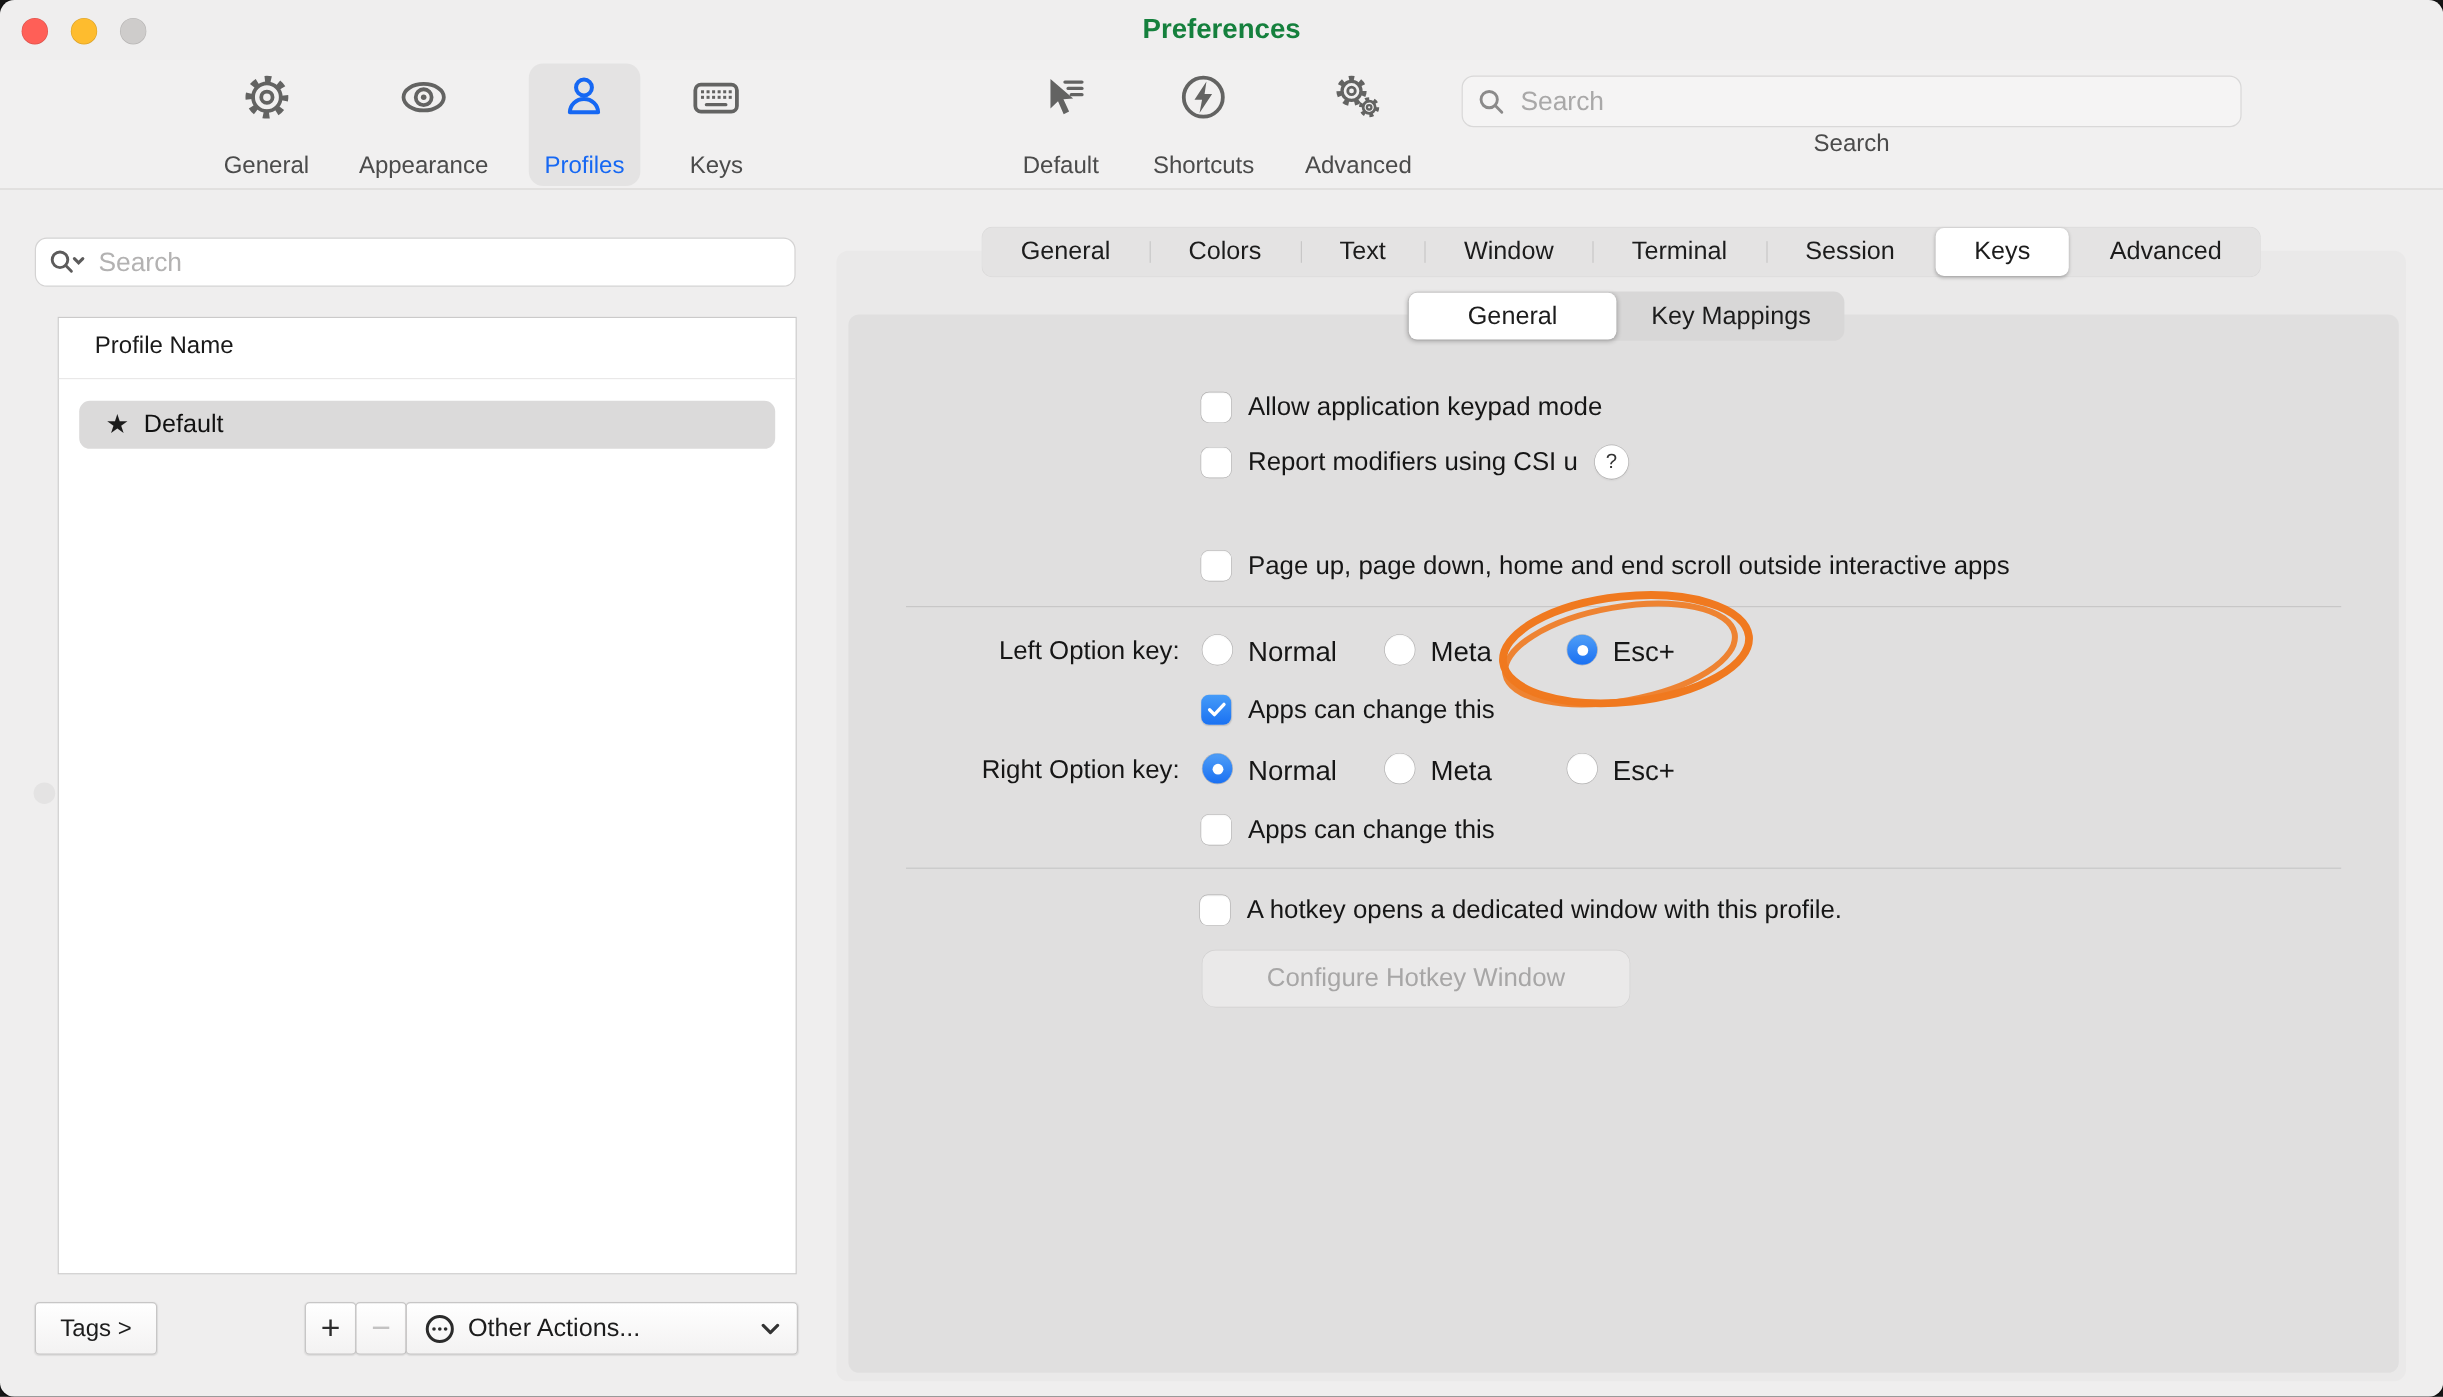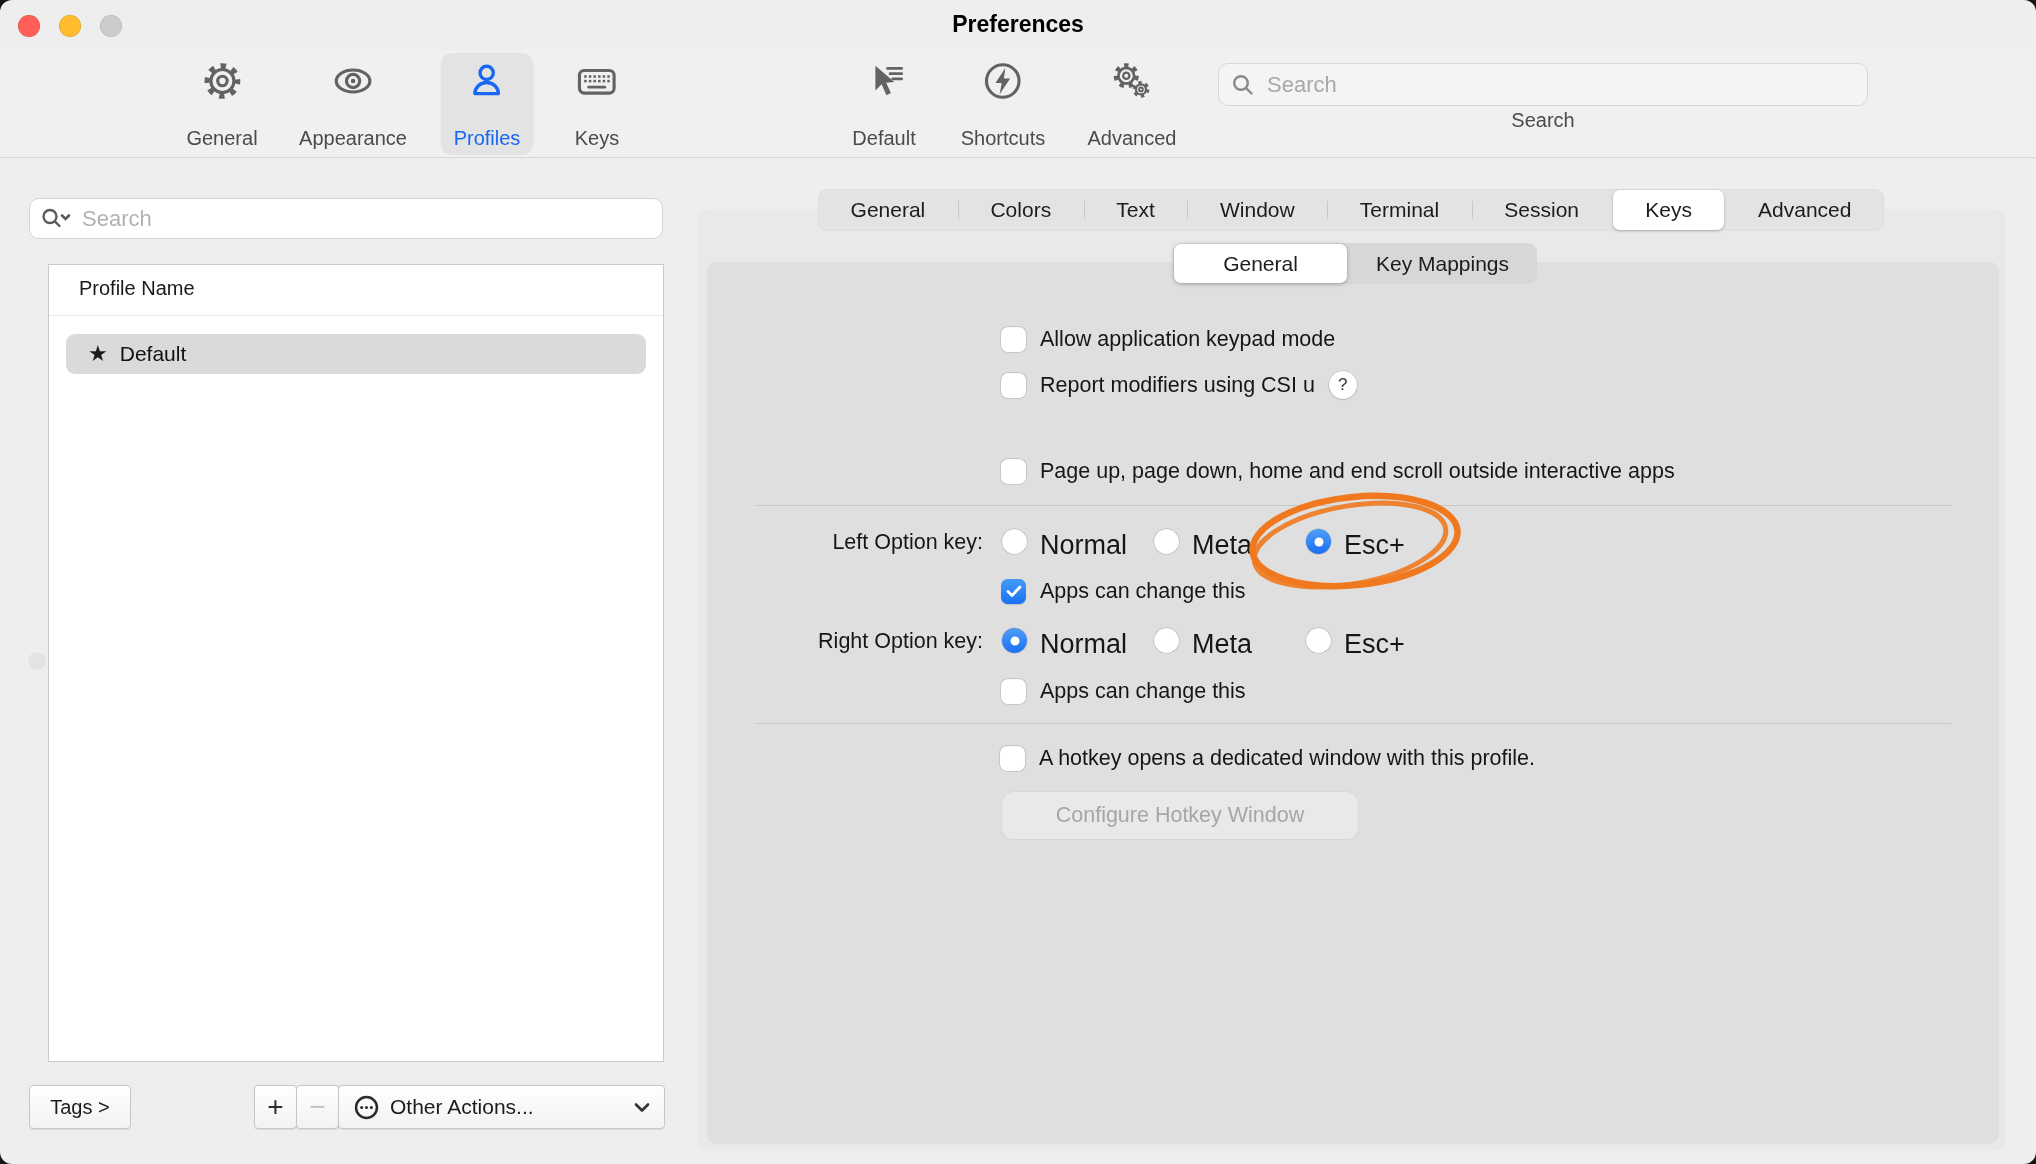--- a/index.html
+++ b/index.html
@@ -1,20 +1,20 @@
 <!DOCTYPE html>
 <html><head>
 <meta charset="utf-8">
 <style>
   html,body{margin:0;padding:0;}
   body{background:#161616;font-family:"Liberation Sans",sans-serif;-webkit-font-smoothing:antialiased;}
   .window{position:relative;width:2036px;height:1164px;background:#efeeee;border-radius:12px;overflow:hidden;box-shadow:0 0 0 1px rgba(0,0,0,.35);}
   
   .titlebar{position:absolute;left:0;top:0;width:100%;height:50px;}
-  .title{position:absolute;left:0;top:11px;width:100%;text-align:center;font-size:23px;font-weight:700;color:#000000;}
+  .title{position:absolute;left:0;top:11px;width:100%;text-align:center;font-size:23px;font-weight:700;color:#15803d;}
   .light{position:absolute;top:15px;width:22px;height:22px;border-radius:50%;}
   .light.red{left:18px;background:#ff5f57;box-shadow:inset 0 0 0 .5px rgba(0,0,0,.15);}
   .light.yellow{left:59px;background:#febc2e;box-shadow:inset 0 0 0 .5px rgba(0,0,0,.15);}
   .light.gray{left:100px;background:#cecccb;box-shadow:inset 0 0 0 .5px rgba(0,0,0,.12);}
   
   .toolbar{position:absolute;left:0;top:50px;width:100%;height:107px;border-bottom:1px solid #d7d6d5;background:#f1f0f0;}
   .tb-item{position:absolute;top:3px;height:92px;display:flex;flex-direction:column;align-items:center;justify-content:space-between;transform:translateX(-50%);padding:5px 13px;border-radius:12px;cursor:default;}
   .tb-item .tb-label{font-size:20px;color:#4b4b4b;white-space:nowrap;}
   .tb-item svg{display:block;}
   .tb-icon{color:#636362;height:46px;display:flex;align-items:center;}
@@ -58,21 +58,21 @@
   .cb{width:25px;height:25px;box-sizing:border-box;border-radius:6.5px;background:#fff;box-shadow:0 0 0 .5px rgba(0,0,0,.22),inset 0 1px 1px rgba(0,0,0,.03);flex:none;}
   .cb.checked{background:linear-gradient(#459bf8,#1a71f2);box-shadow:0 .5px 1px rgba(0,0,0,.15);display:flex;align-items:center;justify-content:center;}
   .radio{width:25px;height:25px;box-sizing:border-box;border-radius:50%;background:#fff;box-shadow:0 0 0 .5px rgba(0,0,0,.22),inset 0 1px 1px rgba(0,0,0,.03);position:relative;flex:none;}
   .radio.selected{background:linear-gradient(#4f9ef7,#1a70f2);}
   .radio.selected::after{content:"";position:absolute;left:50%;top:50%;width:9px;height:9px;border-radius:50%;background:#fff;transform:translate(-50%,-50%);}
   .crow{position:absolute;display:flex;align-items:center;gap:14px;}
   .clabel{font-size:21.5px;color:#161616;white-space:nowrap;}
   .help{width:28px;height:28px;border-radius:50%;background:#fff;box-shadow:0 0 0 .5px rgba(0,0,0,.2),0 1px 2px rgba(0,0,0,.1);display:flex;align-items:center;justify-content:center;font-size:17px;color:#343434;}
   .rp-divider{position:absolute;left:755px;width:1196px;height:1px;background:#c8c7c7;}
   .opt-label{position:absolute;left:735px;width:248px;text-align:right;font-size:21.5px;color:#161616;}
-  .rlabel{position:absolute;font-size:27px;color:#161616;white-space:nowrap;}
+  .rlabel{position:absolute;font-size:23px;color:#161616;white-space:nowrap;}
   .rctl{position:absolute;}
   .disabled-btn{position:absolute;left:1002px;top:792px;width:356px;height:47px;background:#eae9e9;border-radius:11px;box-shadow:0 0 0 .5px rgba(0,0,0,.07);display:flex;align-items:center;justify-content:center;font-size:21.5px;color:#a7a6a6;}
   .annotation{position:absolute;left:1232px;top:486px;width:250px;height:118px;z-index:40;pointer-events:none;}
 </style>
 </head>
 <body>
 
 <div class="window">
 
   <div class="titlebar">

